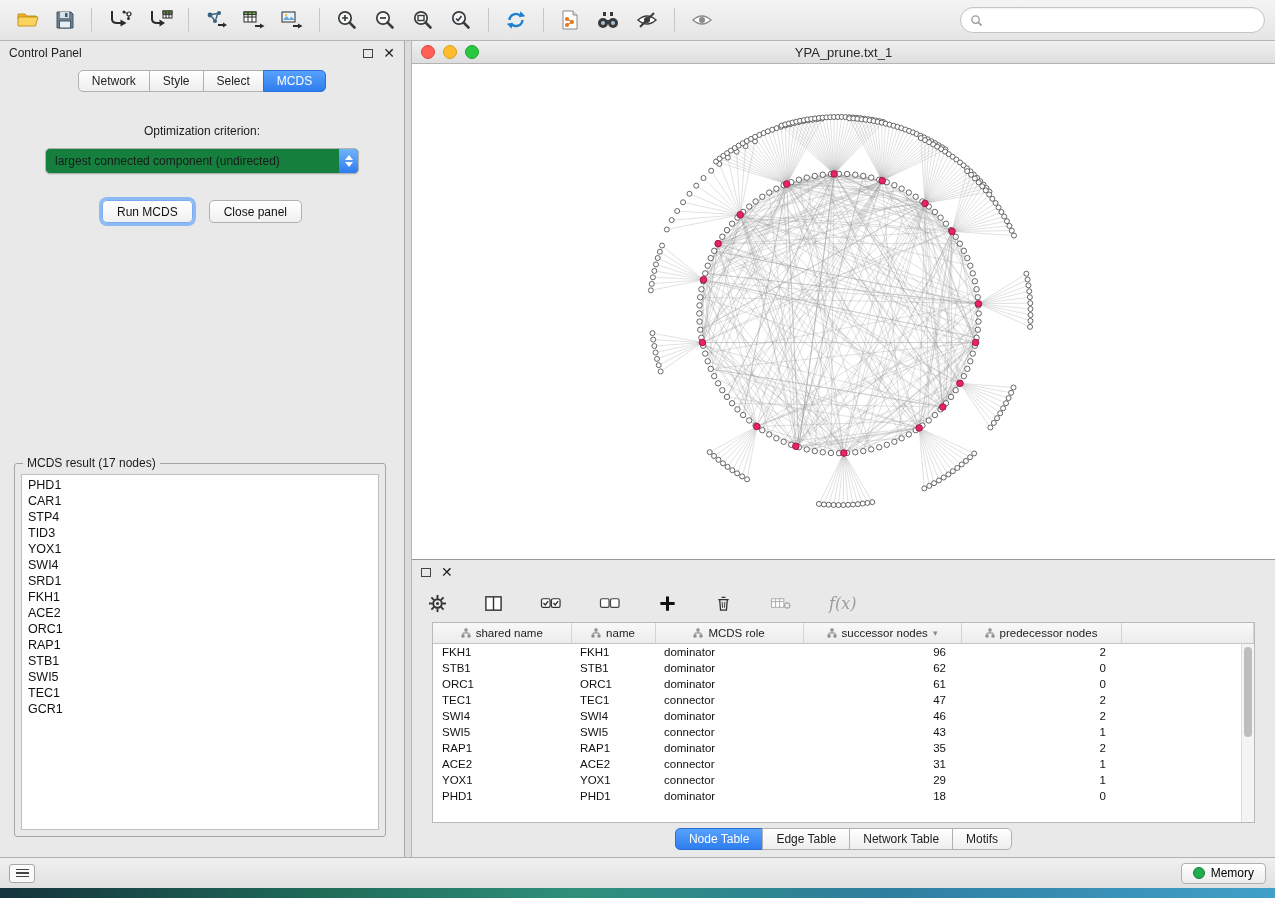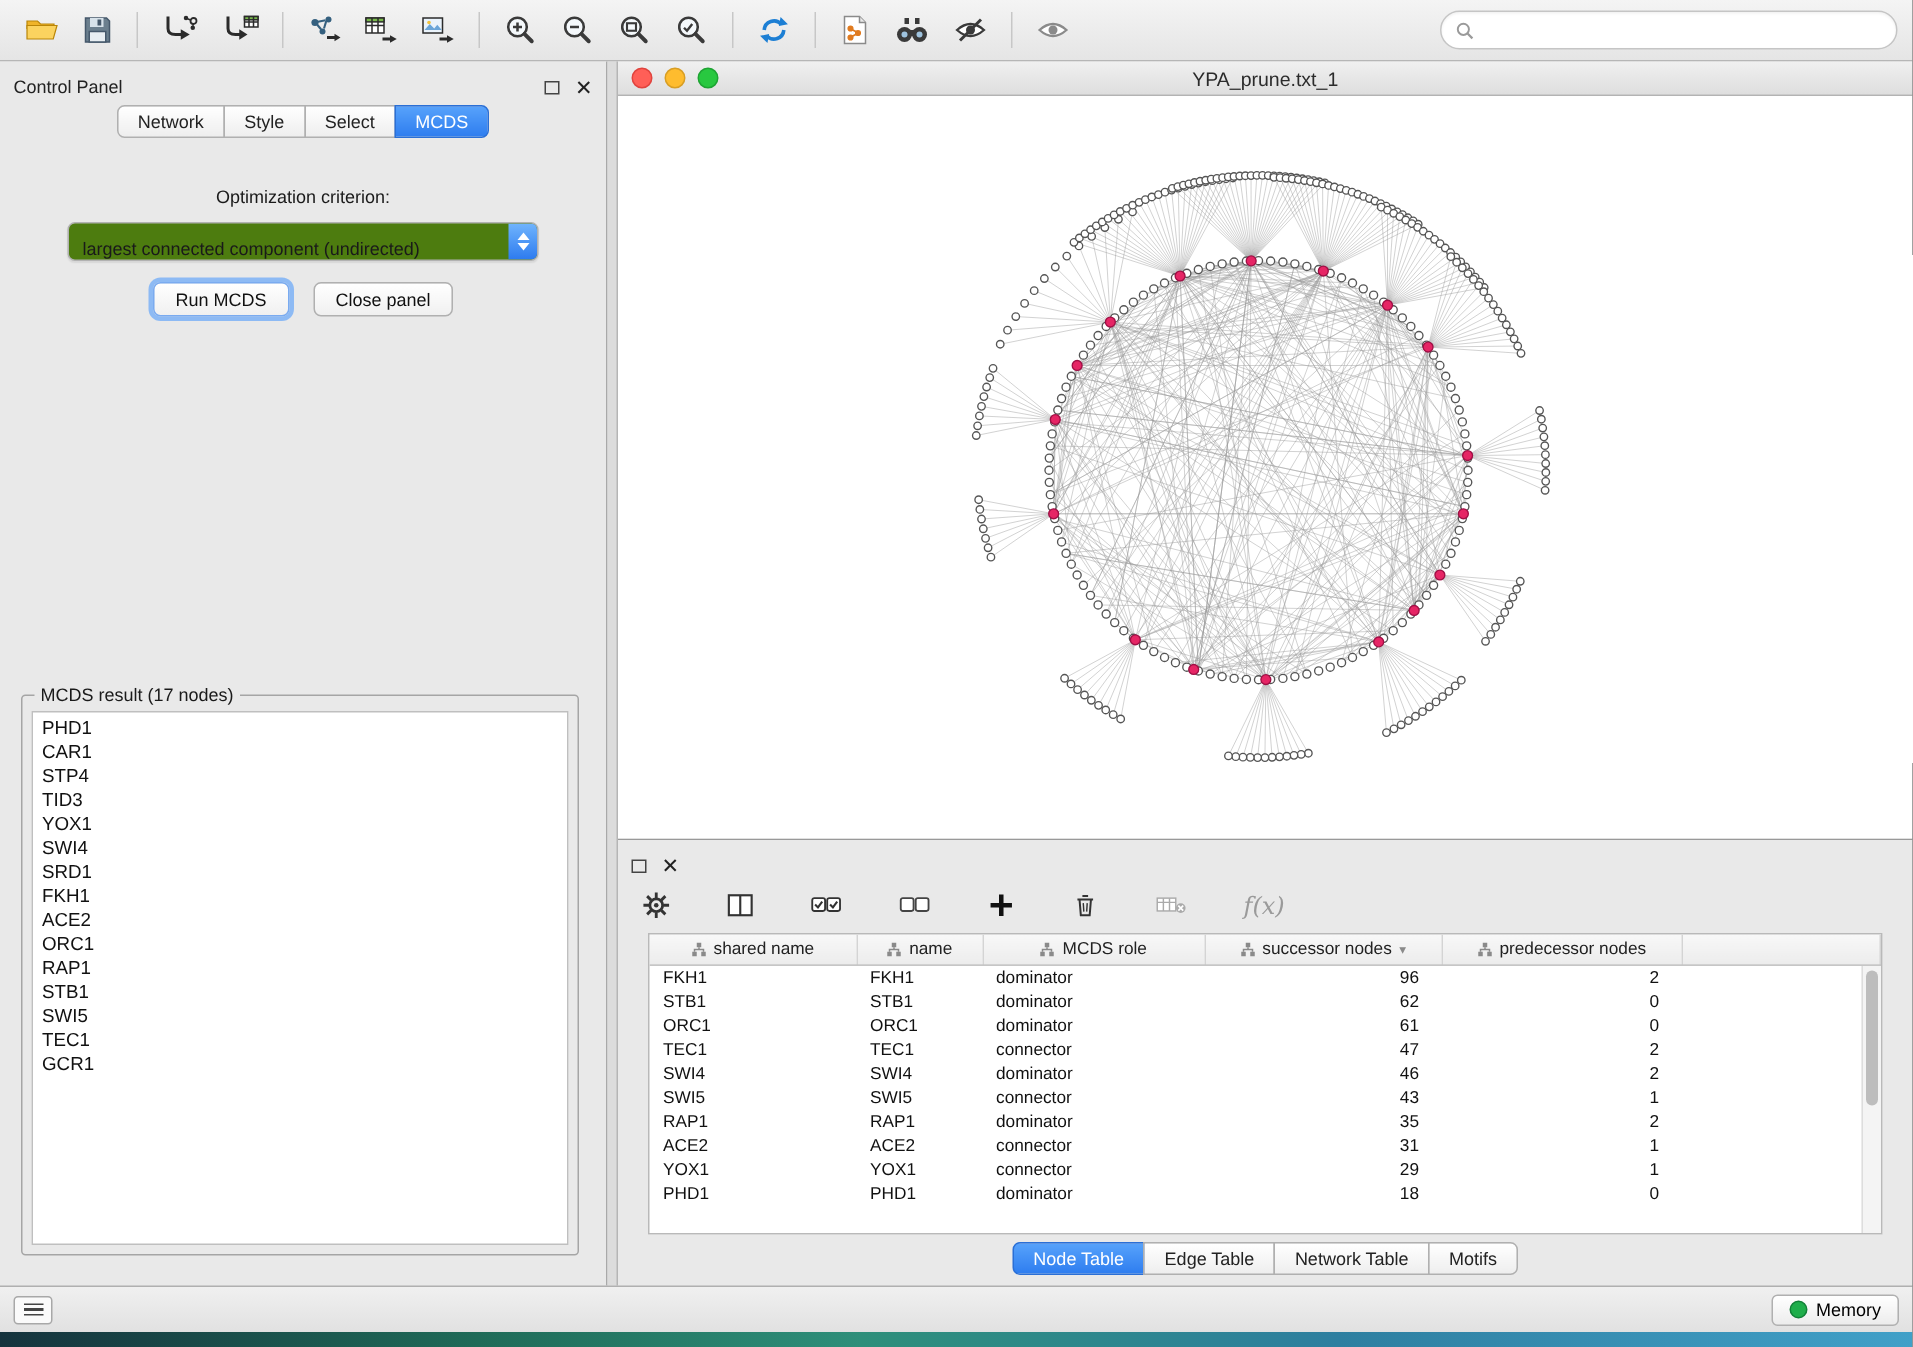--- a/index.html
+++ b/index.html
@@ -14,36 +14,36 @@
   .tsep{width:1px;height:24px;background:#c7c7c7;margin:0 7px;}
   .search-box{margin-left:auto;width:285px;height:24px;background:#fff;border:1px solid #c5c5c5;
               border-radius:13px;display:flex;align-items:center;padding:0 9px;gap:6px;box-shadow:inset 0 1px 2px rgba(0,0,0,.06);}
   .search-box input{border:none;outline:none;flex:1;font:inherit;background:transparent;}
 
   
   .main{flex:1;display:flex;min-height:0;}
 
   
   .control-panel{flex:0 0 404px;width:404px;display:flex;flex-direction:column;background:#e9e9e9;border-right:1px solid #a9a9a9;}
-  .panel-head{height:24px;flex:0 0 24px;display:flex;align-items:flex-end;padding:0 9px;}
+  .panel-head{height:24px;flex:0 0 24px;display:flex;align-items:center;padding:0 9px;}
   .panel-head .ph-title{flex:1;color:#222;}
   .win-ctl{display:flex;gap:10px;align-items:center;}
   .float-ico{width:8px;height:7px;border:1.5px solid #444;display:inline-block;background:transparent;}
   .close-ico{font-size:14px;font-weight:bold;color:#222;line-height:1;}
 
   .tabs-row{display:flex;justify-content:center;padding:5px 0 9px;}
   .seg{display:flex;}
   .seg .tab{padding:3px 13px;background:linear-gradient(#ffffff,#eeeeee);border:1px solid #b0b0b0;margin-left:-1px;color:#222;white-space:nowrap;}
   .seg .tab:first-child{border-radius:5px 0 0 5px;margin-left:0;}
   .seg .tab:last-child{border-radius:0 5px 5px 0;}
   .seg .tab.selected{background:linear-gradient(#57a2fb,#2e7def);border-color:#2a6fd6;color:#fff;}
 
   .opt-label{text-align:center;margin-top:23px;}
-  .dropdown{margin:10px auto 0;width:312px;height:24px;background:#4d7c0f;border:1px solid #b2b2b2;border-radius:5px;
-            display:flex;align-items:flex-end;overflow:hidden;box-shadow:0 1px 1px rgba(0,0,0,.08);}
+  .dropdown{margin:10px auto 12px;width:312px;height:24px;background:#15803d;border:1px solid #b2b2b2;border-radius:5px;
+            display:flex;align-items:center;overflow:hidden;box-shadow:0 1px 1px rgba(0,0,0,.08);}
   .dropdown .dd-text{flex:1;padding:0 9px;white-space:nowrap;overflow:hidden;}
   .dd-stepper{width:19px;align-self:stretch;background:linear-gradient(#70b4fd,#2d7bef);display:flex;flex-direction:column;
               align-items:center;justify-content:center;gap:2px;}
   .dd-stepper span{width:0;height:0;border-left:4px solid transparent;border-right:4px solid transparent;display:block;}
   .dd-up{border-bottom:5px solid #fff;}
   .dd-down{border-top:5px solid #fff;}
 
   .btn-row{display:flex;justify-content:center;gap:16px;margin-top:14px;}
   .btn{height:23px;padding:0 14px;background:linear-gradient(#ffffff,#f0f0f0);border:1px solid #b0b0b0;border-radius:5px;font:inherit;color:#111;}
   .btn.focus{box-shadow:0 0 0 3px rgba(92,162,250,.65);border-color:#7aabf0;}

